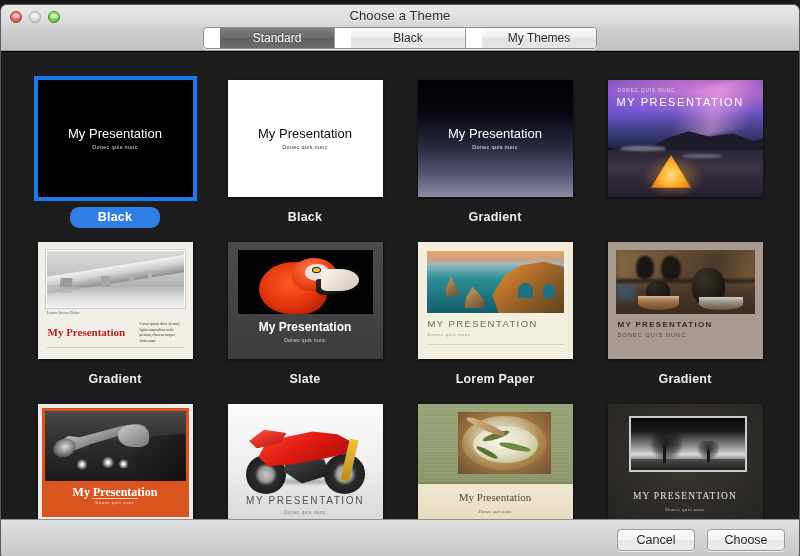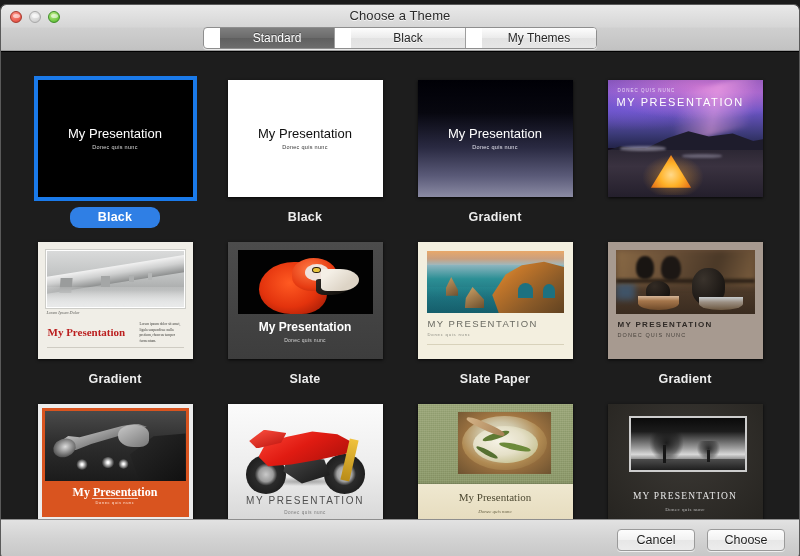--- a/index.html
+++ b/index.html
@@ -560,21 +560,21 @@
               <div class="cp-arch1"></div>
               <div class="cp-arch2"></div>
               <div class="cp-rock1"></div>
               <div class="cp-rock2"></div>
             </div>
             <div class="cp-title">MY PRESENTATION</div>
             <div class="cp-sub">Donec quis nunc</div>
             <div class="cp-rule"></div>
           </div>
         </div>
-        <div class="caption">Slate Paper</div>
+        <div class="caption">Lorem Paper</div>
       </div>
 
       <div class="cell">
         <div class="thumb-wrap">
           <div class="thumb t-artisan">
             <div class="ar-photo">
               <div class="ar-blur1"></div>
               <div class="ar-blue"></div>
               <div class="ar-shelf"></div>
               <div class="ar-vase1"></div>

